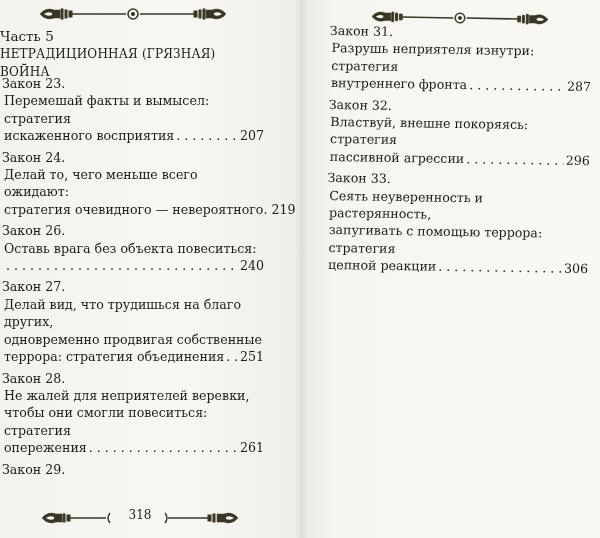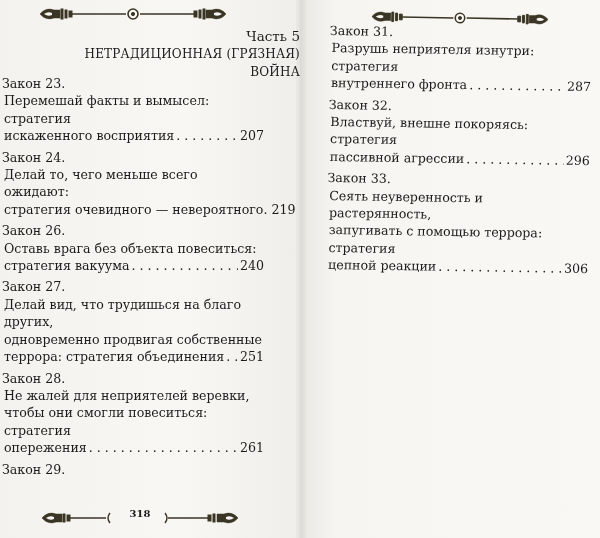--- a/index.html
+++ b/index.html
@@ -11,39 +11,39 @@
   }
   .page { position: absolute; top: 0; height: 538px; }
   .page-left { left: 0; width: 300px; background: linear-gradient(to right, #f3f2ee 0%, #f8f7f3 60%, #efeeea 100%); }
   .page-right { left: 300px; width: 300px; background: linear-gradient(to right, #e9e8e3 0%, #f6f5f1 12%, #f9f8f5 100%); }
   .gutter { position: absolute; left: 296px; top: 0; width: 10px; height: 538px;
     background: linear-gradient(to right, rgba(0,0,0,0.02), rgba(0,0,0,0.06), rgba(0,0,0,0.02)); }
 
   .ornament { position: absolute; }
   .ornament svg { display: block; }
 
-  .part-header { position: absolute; left: 0; width: 300px; text-align: right; top: 28px; }
+  .part-header { position: absolute; left: 0; width: 300px; text-align: left; top: 28px; }
   .part-label { font-size: 13.5px; line-height: 17px; }
   .part-title { font-size: 12px; line-height: 18px; letter-spacing: 0.2px; }
 
   .toc { position: absolute; font-size: 12.6px; line-height: 17.4px; }
   .toc-left { left: 2px; top: 75px; width: 262px; }
   .toc-right { left: 330px; top: 22px; width: 262px; transform: rotate(0.9deg); transform-origin: left top; }
 
   .entry { margin-bottom: 4px; }
   .law { display: block; }
   .title-line { display: block; padding-left: 2px; }
   .last-line { display: flex; align-items: baseline; padding-left: 2px; }
   .last-line .txt { white-space: nowrap; }
   .last-line .dots { flex: 1; overflow: hidden; white-space: nowrap; margin: 0 2px; letter-spacing: 2px; }
   .last-line .dots::after { content: ". . . . . . . . . . . . . . . . . . . . . . . . . . . . . . . . . . . . . . . . . . . . . . . . . . ."; letter-spacing: 0; }
   .last-line .pg { white-space: nowrap; }
 
   .footer { position: absolute; left: 40px; top: 506px; width: 200px; height: 24px; }
-  .folio { position: absolute; left: 0; width: 200px; top: 2px; text-align: center; font-size: 10px; font-weight: bold; }
+  .folio { position: absolute; left: 0; width: 200px; top: 2px; text-align: center; font-size: 12px; }
 </style>
 </head>
 <body>
 
 <div class="page page-left"></div>
 <div class="page page-right"></div>
 <div class="gutter"></div>
 
 <div class="ornament" style="left:38px; top:4px;">
   <svg width="190" height="20" viewBox="0 0 190 20">
@@ -109,21 +109,20 @@
     <div class="last-line">
         <span class="txt">стратегия очевидного — невероятного.</span>
         <span class="dots"></span>
         <span class="pg">219</span>
       </div>
   </div>
   <div class="entry">
     <span class="law">Закон 26.</span>
     <span class="title-line">Оставь врага без объекта повеситься:</span>
     <div class="last-line">
-        <span class="txt">стратегия вакуума</span>
         <span class="dots"></span>
         <span class="pg">240</span>
       </div>
   </div>
   <div class="entry">
     <span class="law">Закон 27.</span>
     <span class="title-line">Делай вид, что трудишься на благо других,</span>
     <span class="title-line">одновременно продвигая собственные</span>
     <div class="last-line">
         <span class="txt">террора: стратегия объединения</span>

